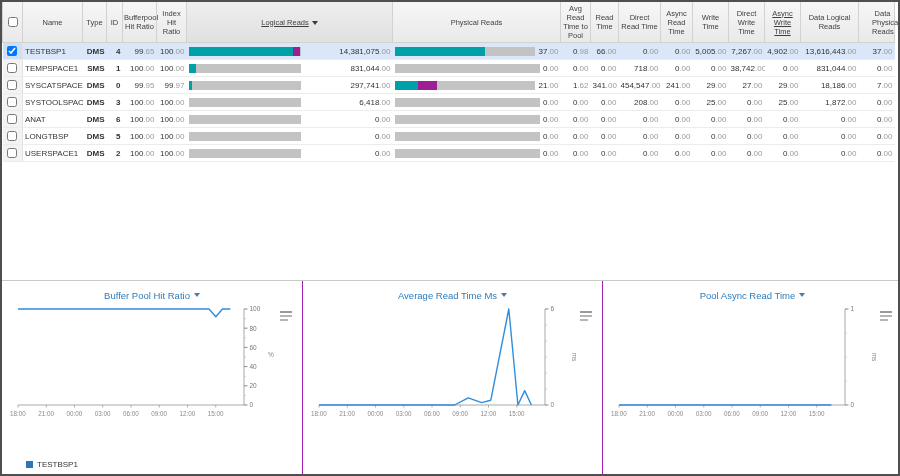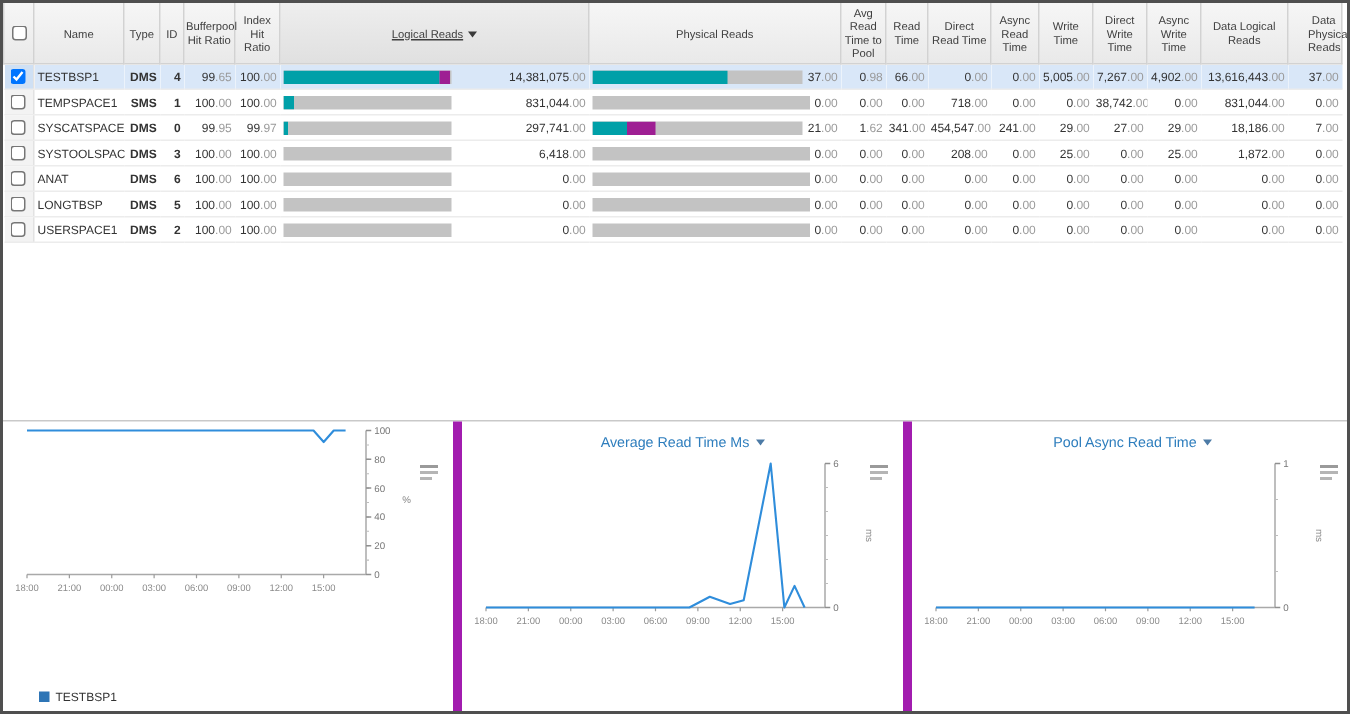--- a/index.html
+++ b/index.html
@@ -38,21 +38,21 @@
   .bar-track { height:9px; background:#c3c3c3; display:flex; overflow:hidden; }
   .lr-track { width:112px; flex:0 0 112px; }
   .pr-track { flex:1; }
   .seg-teal { height:100%; }
   .seg-purple { height:100%; }
   .bar-row .val { margin-left:auto; padding-left:3px; font-size:8px; }
 
   
   .charts { flex:1; display:flex; border-top:1px solid #c9c9c9; background:#fff; }
   .panel { width:300px; position:relative; }
-  .panel + .panel { border-left:6px solid #a21caf; }
+  .panel + .panel { border-left:1px solid #a21caf; }
   .panel-head { height:22px; display:flex; align-items:center; justify-content:center; padding-top:6px; }
   .panel-title { font-size:9.5px; color:#2d7dbd; cursor:pointer; }
   .dd-arrow { display:inline-block; width:0; height:0; border-left:3px solid transparent;
               border-right:3px solid transparent; border-top:4px solid #4d7ba6; margin-left:4px; }
   .chart-opts { position:absolute; right:10px; top:26px; cursor:pointer; }
   .legend { position:absolute; left:24px; bottom:5px; display:flex; align-items:center;
             font-size:8px; color:#333; }
   .legend-swatch { width:7px; height:7px; display:inline-block; margin-right:4px; }
   svg text { font-family:"Liberation Sans", sans-serif; }
 </style>
@@ -73,21 +73,21 @@
             <th style="width: 34px;"><span>Bufferpool Hit Ratio</span></th>
             <th style="width: 30px;"><span>Index Hit Ratio</span></th>
             <th class="sorted" style="width: 206px; text-decoration: underline;"><span>Logical Reads</span><span class="sort-arrow"></span></th>
             <th style="width: 168px;"><span>Physical Reads</span></th>
             <th style="width: 30px;"><span>Avg Read Time to Pool</span></th>
             <th style="width: 28px;"><span>Read Time</span></th>
             <th style="width: 42px;"><span>Direct Read Time</span></th>
             <th style="width: 32px;"><span>Async Read Time</span></th>
             <th style="width: 36px;"><span>Write Time</span></th>
             <th style="width: 36px;"><span>Direct Write Time</span></th>
-            <th style="width: 36px;"><span>Async Write Time</span></th>
+            <th style="width: 36px; text-decoration: underline;"><span>Async Write Time</span></th>
             <th style="width: 58px;"><span>Data Logical Reads</span></th>
             <th style="width: 36px; padding-left: 13px;"><span>Data Physical Reads</span></th>
           </tr>
         </thead>
       <tbody id="tbody">
           <tr class="selected">
             <td class="check-cell"><input type="checkbox" checked="" style=""></td>
             <td>TESTBSP1</td>
             <td class="c">DMS</td>
             <td class="c">4</td>
@@ -331,20 +331,24 @@
             <td class="r"><span class="int">0</span><span class="dec">.00</span></td>
             <td class="r"><span class="int">0</span><span class="dec">.00</span></td>
           </tr>
         </tbody>
     </table>
   </div>
 
   <div class="charts">
 
     <div class="panel">
+      <div class="panel-head">
+        <span class="panel-title">Buffer Pool Hit Ratio</span>
+        <span class="dd-arrow"></span>
+      </div>
       <span class="chart-opts">
         <svg width="12" height="10" viewBox="0 0 12 10">
           <rect x="0" y="0" width="12" height="2" fill="#9a9a9a"></rect>
           <rect x="0" y="4" width="12" height="2" fill="#b5b5b5"></rect>
           <rect x="0" y="8" width="8" height="2" fill="#b5b5b5"></rect>
         </svg>
       </span>
       <svg width="300" height="130">
           <line x1="16" y1="102" x2="242" y2="102" stroke="#a9a9a9" stroke-width="1"></line>
           <line x1="242" y1="6" x2="242" y2="102" stroke="#a9a9a9" stroke-width="1"></line>

